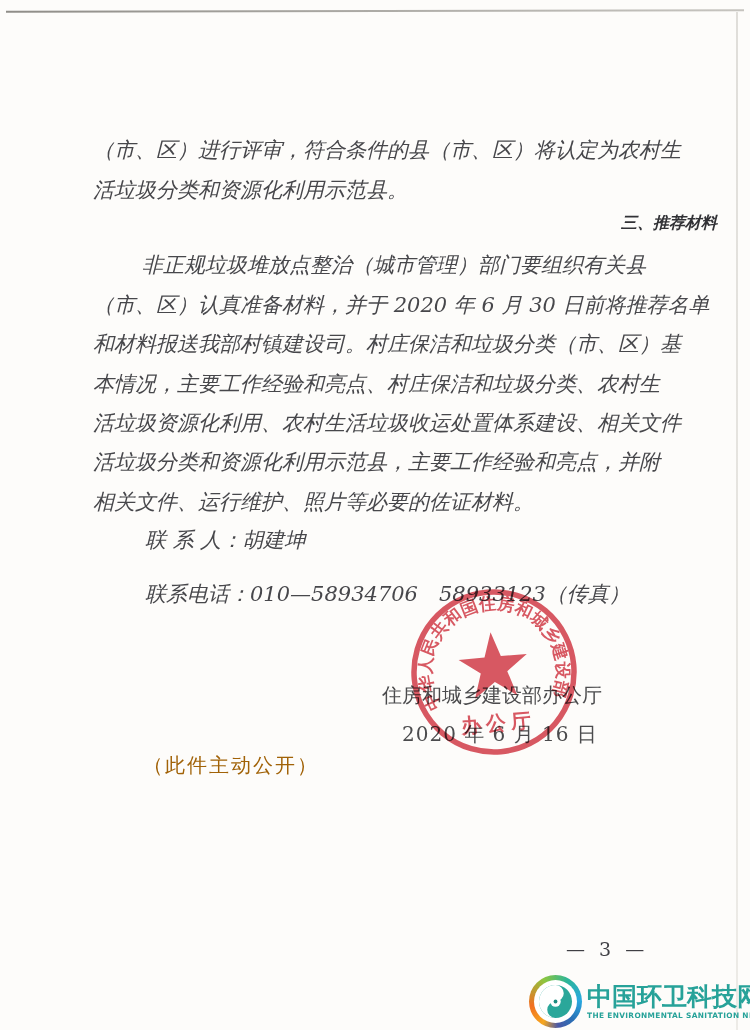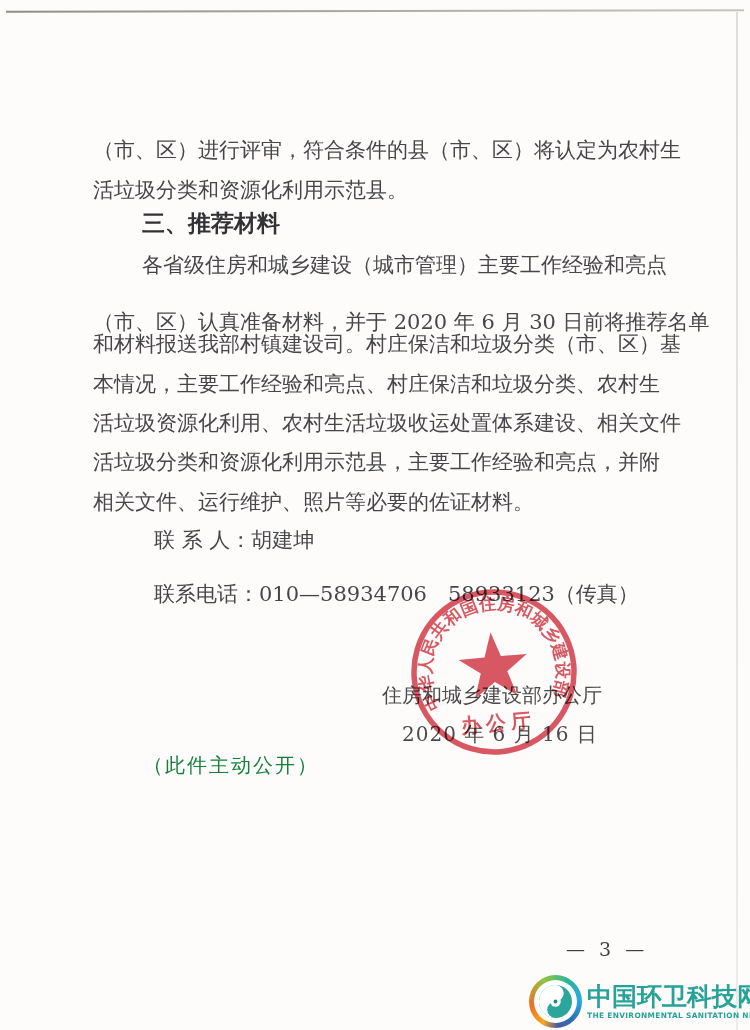--- a/index.html
+++ b/index.html
@@ -16,42 +16,42 @@
   }
   .scan-right-edge{
     position:absolute;left:736px;top:12px;width:2px;height:1018px;
     background:linear-gradient(180deg,#d8d6d1,#e9e7e2);
     opacity:.8;
   }
   
   .doc-line{
     position:absolute;left:93px;width:575px;height:30px;
     font-size:21px;line-height:28px;color:#47474b;
-    letter-spacing:0px;white-space:nowrap;
+    letter-spacing:0px;white-space:nowrap;font-style:italic;
   }
   .indent{padding-left:49px;}
   .heading{
     font-family:"DejaVu Sans","Liberation Sans",sans-serif;
-    font-weight:bold;color:#323236;font-size:23px;
+    font-weight:bold;color:#323236;font-size:16px;text-align:right;
   }
-  .contact{left:145px;margin-left:9px;}
+  .contact{left:145px;}
   
   .sig-org{
     position:absolute;left:381px;top:682px;width:222px;
     font-size:20px;color:#4b4b4d;text-align:center;white-space:nowrap;
     z-index:4;
   }
   .sig-date{
     position:absolute;left:402px;top:721px;width:180px;
     font-size:20px;color:#4b4b4d;text-align:center;white-space:nowrap;
     letter-spacing:1px;z-index:4;
   }
   .disclosure{
     position:absolute;left:143px;top:752px;
-    font-size:20px;color:#15803d;letter-spacing:2px;
+    font-size:20px;color:#a16207;letter-spacing:2px;
   }
   .page-number{
     position:absolute;left:566px;top:938px;
     font-size:19px;color:#3f3f44;letter-spacing:4px;white-space:nowrap;
   }
   
   .stamp{
     position:absolute;left:394px;top:572px;width:200px;height:200px;
     z-index:5;mix-blend-mode:multiply;opacity:.88;
     transform:rotate(-5deg);
@@ -86,22 +86,22 @@
 <body>
 
 <div class="scan-top-edge"></div>
 <div class="scan-right-edge"></div>
 
 <div class="doc-line" style="top:136px">（市、区）进行评审，符合条件的县（市、区）将认定为农村生</div>
 <div class="doc-line" style="top:176px">活垃圾分类和资源化利用示范县。</div>
 
 <div class="doc-line heading indent" style="top:209px">三、推荐材料</div>
 
-<div class="doc-line indent" style="top:251px">各省级住房和城乡建设（城市管理）主要工作经验和亮点</div>
-<div class="doc-line" style="top:308px">（市、区）认真准备材料，并于 2020 年 6 月 30 日前将推荐名单</div>
+<div class="doc-line indent" style="top:251px">非正规垃圾堆放点整治（城市管理）部门要组织有关县</div>
+<div class="doc-line" style="top:291px">（市、区）认真准备材料，并于 2020 年 6 月 30 日前将推荐名单</div>
 <div class="doc-line" style="top:330px">和材料报送我部村镇建设司。村庄保洁和垃圾分类（市、区）基</div>
 <div class="doc-line" style="top:370px">本情况，主要工作经验和亮点、村庄保洁和垃圾分类、农村生</div>
 <div class="doc-line" style="top:409px">活垃圾资源化利用、农村生活垃圾收运处置体系建设、相关文件</div>
 <div class="doc-line" style="top:448px">活垃圾分类和资源化利用示范县，主要工作经验和亮点，并附</div>
 <div class="doc-line" style="top:488px">相关文件、运行维护、照片等必要的佐证材料。</div>
 
 <div class="doc-line contact" style="top:526px">联 系 人：胡建坤</div>
 <div class="doc-line contact" style="top:580px">联系电话：010—58934706　58933123（传真）</div>
 
 <div class="sig-org">住房和城乡建设部办公厅</div>

